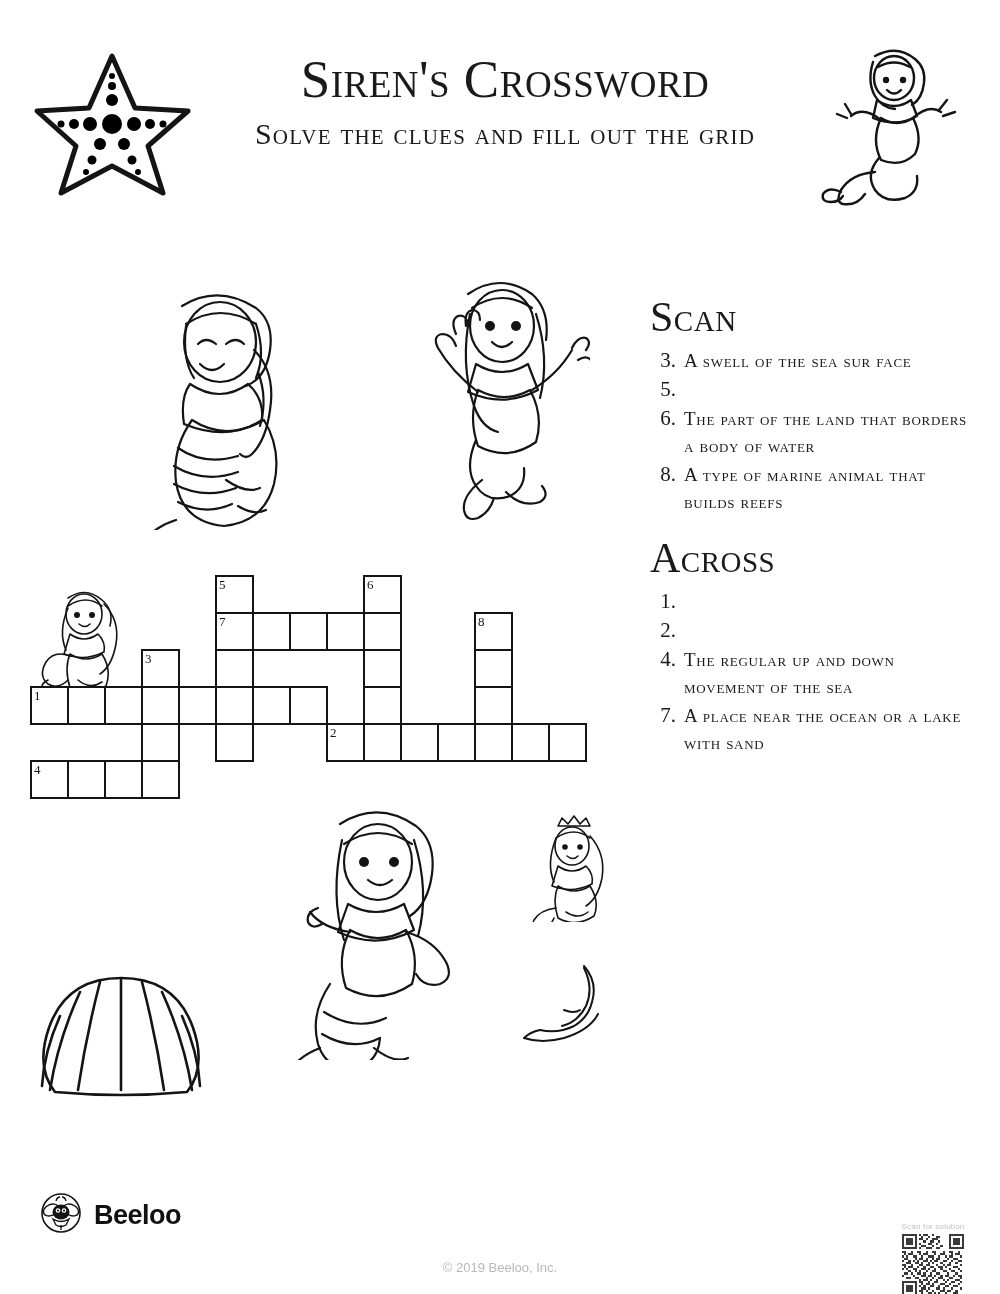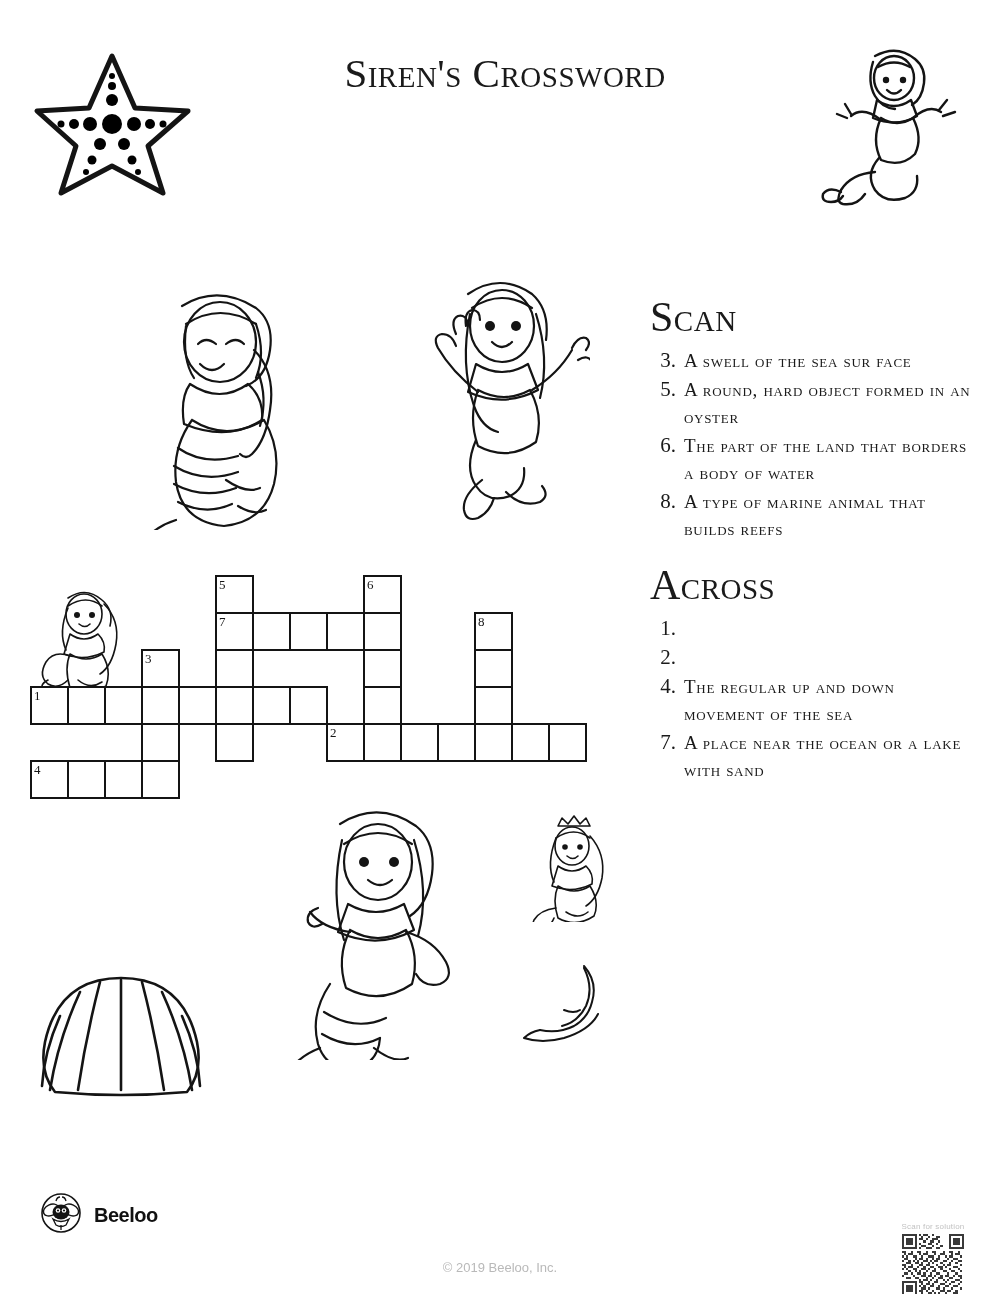--- a/index.html
+++ b/index.html
@@ -34,21 +34,21 @@
     width: 145px; height: 165px;
   }
   #title-block {
     position: absolute;
     left: 190px; top: 52px;
     width: 630px;
     text-align: center;
   }
   #page-title {
     font-family: "Liberation Serif", serif;
-    font-size: 41px;
+    font-size: 53px;
     line-height: 1.04;
     letter-spacing: 0.5px;
     font-variant: small-caps;
     font-weight: 400;
     margin: 0;
     white-space: nowrap;
   }
   #page-subtitle {
     font-family: "Liberation Serif", serif;
     font-size: 30px;
@@ -146,21 +146,21 @@
   }
   #brand {
     position: absolute;
     left: 40px; top: 12px;
     display: flex;
     align-items: center;
     gap: 12px;
   }
   #brand-name {
     font-family: "Liberation Sans", sans-serif;
-    font-size: 20px;
+    font-size: 27px;
     font-weight: bold;
     letter-spacing: -0.5px;
     color: #111111;
   }
   #copyright {
     position: absolute;
     left: 0; top: 80px;
     width: 1000px;
     text-align: center;
     font-family: "Liberation Sans", sans-serif;
@@ -205,20 +205,21 @@
       <circle cx="92" cy="96" r="6"></circle>
       <circle cx="60" cy="112" r="4.5"></circle>
       <circle cx="100" cy="112" r="4.5"></circle>
       <circle cx="54" cy="124" r="3"></circle>
       <circle cx="106" cy="124" r="3"></circle>
     </svg>
   </div>
 
   <div id="title-block">
     <h1 id="page-title">Siren's Crossword</h1>
+    <p id="page-subtitle">Solve the clues and fill out the grid</p>
   </div>
 
   <div id="header-mermaid">
     <svg viewBox="0 0 145 165" width="145" height="165">
       <g fill="none" stroke="#141414" stroke-width="2.4" stroke-linejoin="round" stroke-linecap="round">
         <path d="M60 14 q22-12 40 3 q11 9 9 24 q-2 16-12 22"></path>
         <path d="M58 20 q-6 20 2 34 q7 12 20 13"></path>
         <ellipse cx="79" cy="36" rx="20" ry="22"></ellipse>
         <path d="M63 25 q16-9 32 0"></path>
         <circle cx="71" cy="38" r="3.2" fill="#141414" stroke="none"></circle>
@@ -427,21 +428,20 @@
 
   <div class="clue-section">
     <div class="clue-heading">Scan</div>
     <ul class="clue-list" id="down-list">
         <li class="clue-item">
           <span class="clue-num">3.</span>
           <span class="clue-text">A swell of the sea sur face</span>
         </li>
         <li class="clue-item">
           <span class="clue-num">5.</span>
-          <span class="clue-text">A round, hard object formed in an oyster</span>
         </li>
         <li class="clue-item">
           <span class="clue-num">6.</span>
           <span class="clue-text">The part of the land that borders a body of water</span>
         </li>
         <li class="clue-item">
           <span class="clue-num">8.</span>
           <span class="clue-text">A type of marine animal that builds reefs</span>
         </li>
       </ul>

